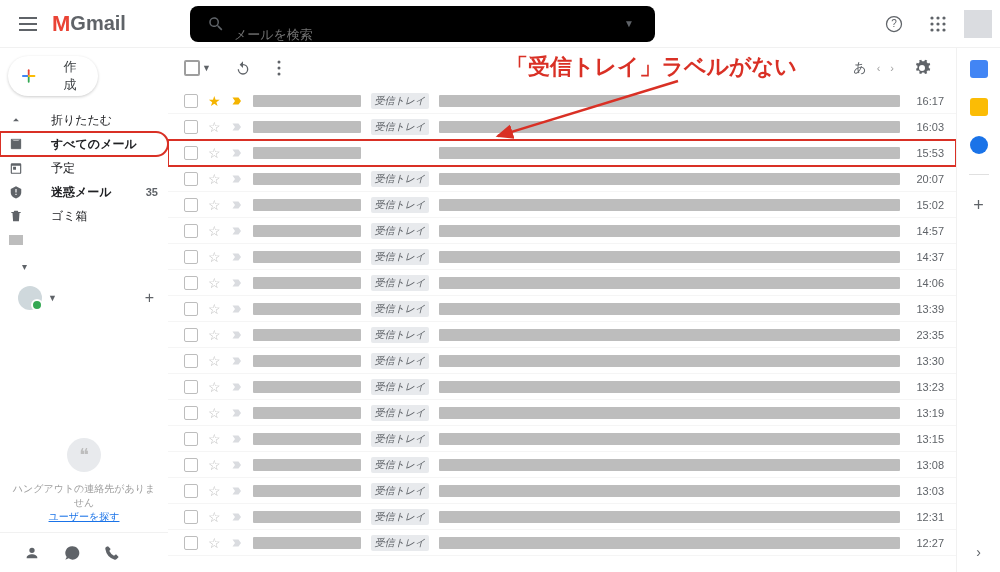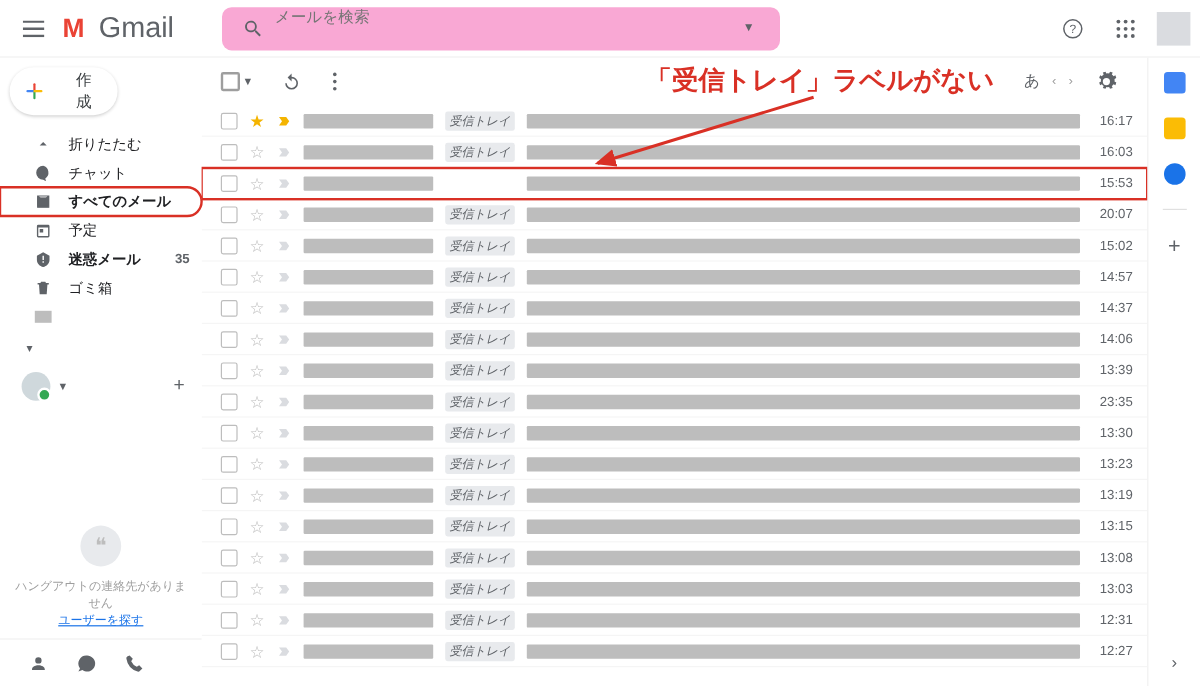--- a/index.html
+++ b/index.html
@@ -4,35 +4,35 @@
 <style>
 * { margin: 0; padding: 0; box-sizing: border-box; font-family: Arial, "Hiragino Sans", "Meiryo", sans-serif; }
 body { width: 1000px; height: 572px; background: #fff; overflow: hidden; position: relative; }
 
 
 .header { height: 48px; display: flex; align-items: center; padding: 0 8px; border-bottom: 1px solid #f1f1f1; }
 .menu-btn { width: 40px; height: 40px; display: flex; align-items: center; justify-content: center; cursor: pointer; border-radius: 50%; }
 .gmail-logo { display: flex; align-items: center; margin-left: 4px; margin-right: 40px; }
 .logo-m { font-size: 22px; font-weight: bold; }
 .logo-m .r { color: #EA4335; }
-.logo-text { font-size: 24px; color: #5f6368; margin-left: 12px; font-weight: 400; }
-.search-bar { flex: 0 0 465px; height: 36px; background: #f9a8d4; border-radius: 8px; display: flex; align-items: flex-start; padding: 0 8px; }
+.logo-text { font-size: 20px; color: #5f6368; margin-left: 0; font-weight: 700; }
+.search-bar { flex: 0 0 465px; height: 36px; background: #000000; border-radius: 8px; display: flex; align-items: flex-end; padding: 0 8px; margin-left: 24px; }
 .search-bar input { flex: 1; border: none; background: transparent; font-size: 13px; outline: none; color: #5f6368; }
 .header-right { margin-left: auto; display: flex; align-items: center; gap: 8px; }
 .icon-btn { width: 36px; height: 36px; display: flex; align-items: center; justify-content: center; cursor: pointer; border-radius: 50%; color: #5f6368; }
 .avatar-sq { width: 28px; height: 28px; background: #dadce0; }
 
 
 .body-wrap { display: flex; height: calc(572px - 48px); }
 
 
 .sidebar { width: 168px; display: flex; flex-direction: column; padding-top: 8px; }
 .compose { margin: 0 0 12px 8px; height: 40px; width: 90px; border-radius: 24px; box-shadow: 0 1px 3px rgba(0,0,0,0.2); display: flex; align-items: center; padding: 0 12px; cursor: pointer; background: #fff; gap: 26px; font-size: 13px; color: #3c4043; }
 .nav { list-style: none; }
-.nav-item { height: 24px; display: flex; align-items: center; padding: 0 10px 0 29px; font-size: 12px; color: #202124; cursor: pointer; border-radius: 0 12px 12px 0; gap: 14px; position: relative; }
+.nav-item { height: 24px; display: flex; align-items: center; padding: 0 10px 0 9px; font-size: 12px; color: #202124; cursor: pointer; border-radius: 0 12px 12px 0; gap: 28px; position: relative; }
 .nav-item .count { margin-left: auto; font-size: 11px; color: #5f6368; }
 .nav-item.bold { font-weight: bold; }
 .nav-item.outlined { outline: 2px solid #d93025; outline-offset: -1px; }
 .nav-item .lbl-box { width: 14px; height: 10px; background: #bdbdbd; }
 .expand-row { height: 28px; display: flex; align-items: center; padding-left: 22px; gap: 10px; }
 .user-chip { display:flex; align-items:center; gap:6px; margin: 6px 0 0 18px; }
 .user-avatar { width: 24px; height: 24px; border-radius: 50%; background: #cfd8dc; position: relative; }
 .user-avatar::after { content:''; position:absolute; width:8px; height:8px; background:#34A853; border:2px solid #fff; border-radius:50%; bottom:-1px; right:-1px; }
 .user-plus { margin-left: auto; margin-right: 14px; color:#5f6368; font-size:16px; cursor:pointer; }
 
@@ -68,21 +68,21 @@
 .sidepanel { width: 44px; border-left: 1px solid #f1f1f1; display: flex; flex-direction: column; align-items: center; padding-top: 12px; gap: 20px; }
 .sp-icon { width: 18px; height: 18px; border-radius: 3px; }
 .sp-cal { background: #4285F4; }
 .sp-keep { background: #fbbc05; }
 .sp-tasks { background: #1a73e8; border-radius: 50%; }
 .sp-sep { width: 20px; border-top: 1px solid #e0e0e0; }
 .sp-plus { color: #5f6368; font-size: 18px; }
 .sp-caret { margin-top: auto; margin-bottom: 12px; color: #5f6368; font-size: 14px; }
 
 
-.annotation { position: absolute; top: 4px; left: 370px; color: #d93025; font-size: 22px; font-weight: bold; z-index: 10; pointer-events: none; white-space:nowrap; }
+.annotation { position: absolute; top: 4px; left: 338px; color: #d93025; font-size: 22px; font-weight: bold; z-index: 10; pointer-events: none; white-space:nowrap; }
 .arrow { position: absolute; top: 28px; left: 320px; z-index: 10; pointer-events: none; }
 
 svg { display: block; }
 </style>
 </head>
 <body>
 
 <div class="header">
   <div class="menu-btn">
     <svg width="18" height="14">
@@ -142,28 +142,20 @@
       <span>作成</span>
     </div>
     <ul class="nav" id="nav">
         <li class="nav-item">
           <span>
             <svg width="14" height="14" viewBox="0 0 24 24">
               <path fill="#5f6368" d="M7 14l5-5 5 5z"></path>
             </svg>
           </span>
           <span>折りたたむ</span>
-        </li>
-        <li class="nav-item">
-          <span>
-            <svg width="14" height="14" viewBox="0 0 24 24">
-              <path fill="#5f6368" d="M12 2a10 10 0 100 20l4 2-1-4a10 10 0 00-3-18z"></path>
-            </svg>
-          </span>
-          <span>チャット</span>
         </li>
         <li class="nav-item bold outlined">
           <span>
             <svg width="14" height="14" viewBox="0 0 24 24">
               <path fill="#5f6368" d="M4 4h16v16H4z M4 4l8 7 8-7" stroke="#5f6368" stroke-width="1.5"></path>
               <rect x="4" y="6" width="16" height="12" fill="#5f6368"></rect>
             </svg>
           </span>
           <span>すべてのメール</span>
         </li>

